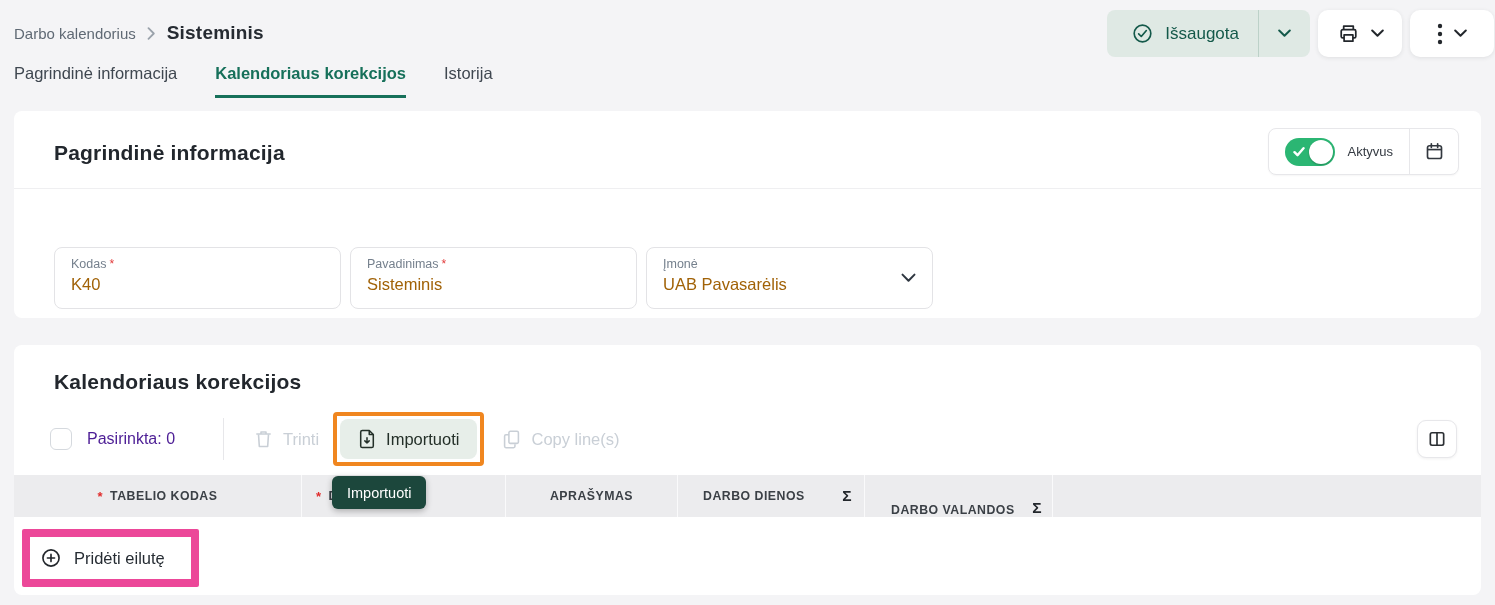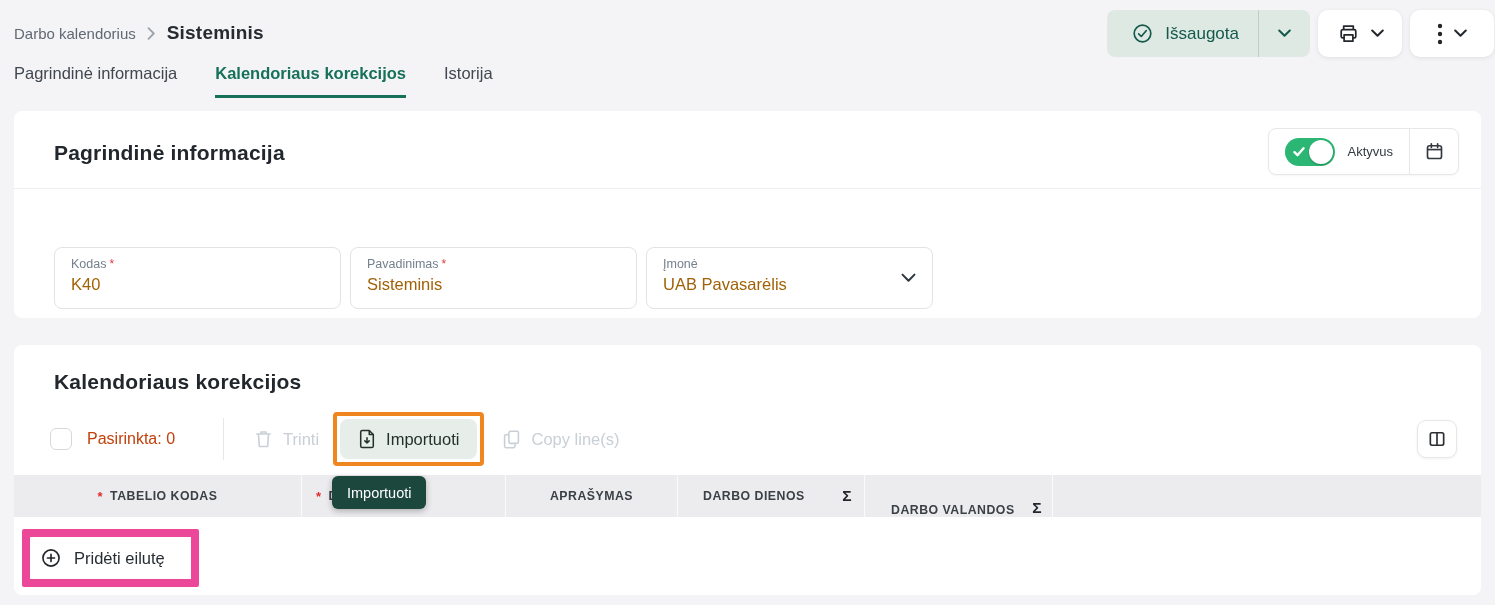--- a/index.html
+++ b/index.html
@@ -52,21 +52,21 @@
   .f-ast { color:#e23b3b; margin-left:3px; font-size:12px; }
   .f-value { font-size:16.5px; color:#a16207; margin-top:4px; white-space:nowrap; }
   .f-caret { position:absolute; right:16px; top:25px; }
 
   
   .card-corr { margin-top:27px; height:250px; }
   .card-corr .card-title { position:absolute; left:40px; top:25px; }
 
   .toolbar { position:absolute; left:0; right:0; top:66px; height:56px; display:flex; align-items:center; padding:0 24px 0 36px; }
   .checkbox { width:22px; height:22px; border:1.5px solid #d5d9de; border-radius:6px; background:#fff; cursor:pointer; flex:none; }
-  .sel-label { font-size:16px; color:#c2410c; margin-left:15px; }
+  .sel-label { font-size:16px; color:#4c1d95; margin-left:15px; }
   .tb-divider { width:1px; height:42px; background:#e7e7ea; margin-left:48px; flex:none; }
   .tb-btn { display:flex; align-items:center; gap:10px; font-size:16.5px; cursor:pointer; }
   .tb-btn.disabled { color:#c9cfd6; cursor:default; }
   .delete-btn { margin-left:30px; }
   .import-wrap { margin-left:14px; border:4px solid #f0861f; border-radius:4px; padding:3px; }
   .import-btn { height:40px; background:#e7eee9; border-radius:8px; display:flex; align-items:center; gap:10px; padding:0 18px; font-size:16.5px; color:#243029; cursor:pointer; }
   .copy-btn { margin-left:18px; }
   .columns-btn { margin-left:auto; width:40px; height:38px; background:#fff; border:1px solid #e7e7ea; border-radius:9px; box-shadow:0 1px 3px rgba(0,0,0,.06); display:flex; align-items:center; justify-content:center; cursor:pointer; }
 
   .thead { position:absolute; left:0; right:0; top:130px; height:42px; background:#ececee; display:flex; }

